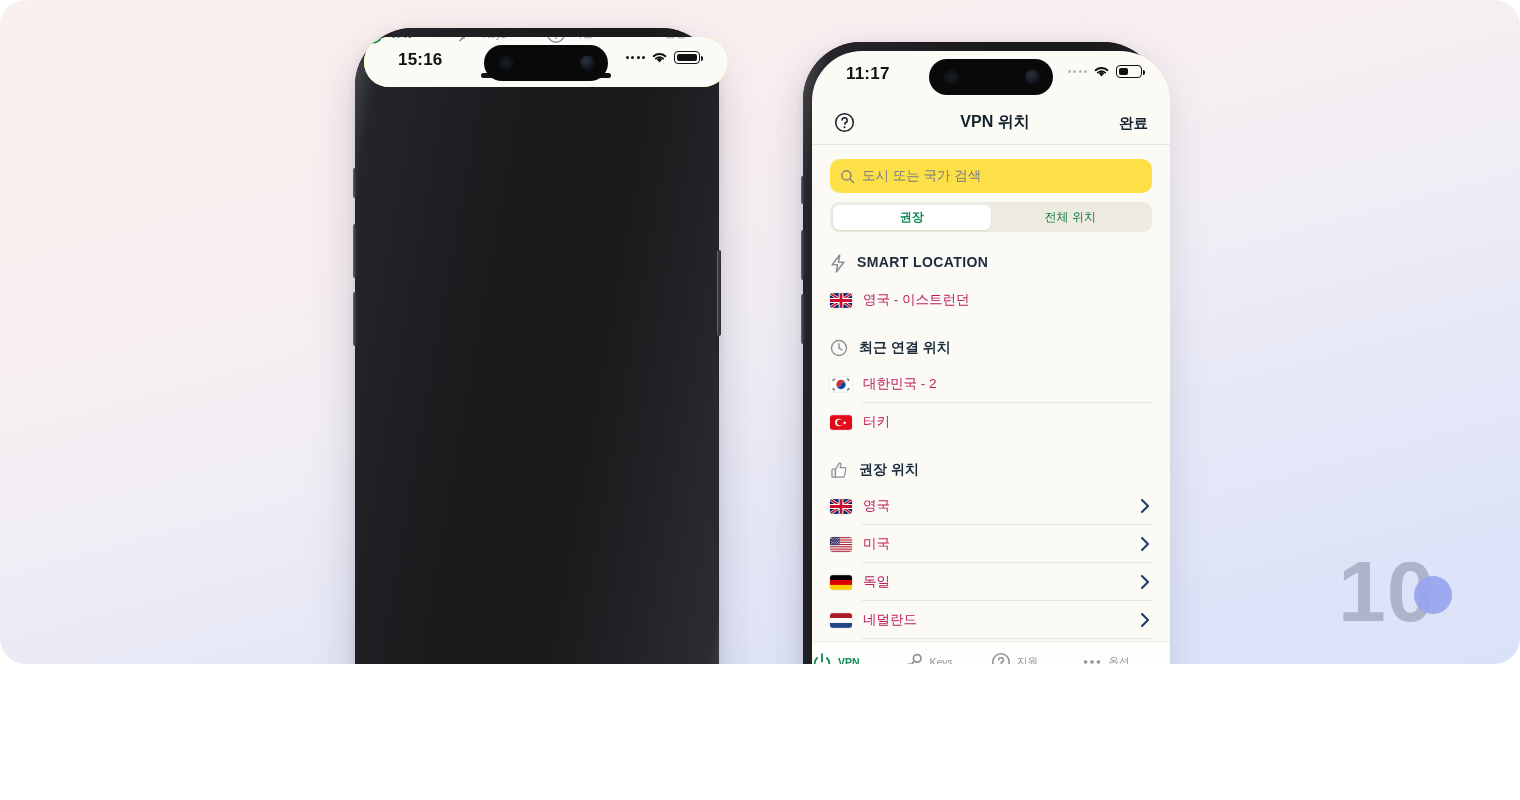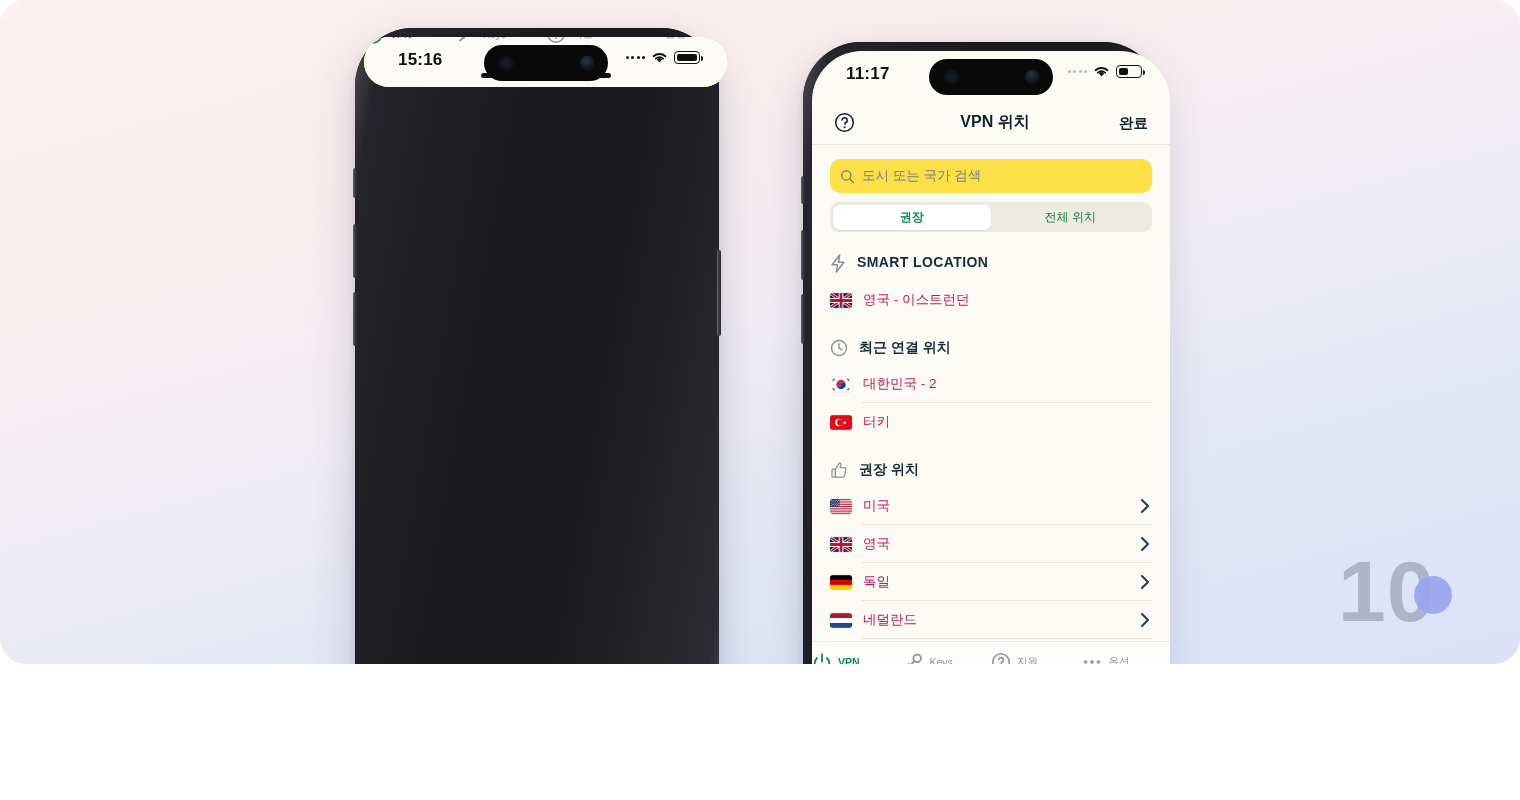--- a/index.html
+++ b/index.html
@@ -328,20 +328,38 @@
           </div>
           <div class="gap"></div>
           <div class="sechead">
             <span>
               <svg width="18" height="18" viewBox="0 0 20 20">
                 <path d="M6 18 V9 L10.6 2 Q12.4 2 12 4.2 L11.3 7.4 H16.4 Q18 7.4 17.6 9 L16.4 15.8 Q16.1 18 14.2 18 Z" fill="none" stroke="#8d939a" stroke-width="1.4" stroke-linejoin="round"></path>
                 <rect x="2.2" y="9" width="3.8" height="9" rx="1" fill="none" stroke="#8d939a" stroke-width="1.4"></rect>
               </svg>
             </span>
             <span class="st">권장 위치</span>
+          </div>
+          <div class="li">
+            <span class="flag">
+              <svg width="22" height="15" viewBox="0 0 30 20">
+                <rect width="30" height="20" fill="#012169"></rect>
+                <path d="M0 0 L30 20 M30 0 L0 20" stroke="#fff" stroke-width="4"></path>
+                <path d="M0 0 L30 20 M30 0 L0 20" stroke="#C8102E" stroke-width="2.2"></path>
+                <path d="M15 0 V20 M0 10 H30" stroke="#fff" stroke-width="6.5"></path>
+                <path d="M15 0 V20 M0 10 H30" stroke="#C8102E" stroke-width="3.8"></path>
+              </svg>
+            </span>
+            <span class="nm">영국</span>
+            <span class="chev">
+              <svg width="10" height="16" viewBox="0 0 10 16">
+                <path d="M2 2 L8 8 L2 14" fill="none" stroke="#1b3a63" stroke-width="2" stroke-linecap="round" stroke-linejoin="round"></path>
+              </svg>
+            </span>
+            <span class="sep"></span>
           </div>
           <div class="li">
             <span class="flag">
               <svg width="22" height="15" viewBox="0 0 30 20">
                 <rect width="30" height="20" fill="#fff"></rect>
                 <g fill="#B22234">
                   <rect y="0" width="30" height="1.55"></rect>
                   <rect y="3.1" width="30" height="1.55"></rect>
                   <rect y="6.2" width="30" height="1.55"></rect>
                   <rect y="9.3" width="30" height="1.55"></rect>
@@ -376,38 +394,20 @@
             <span class="chev">
               <svg width="10" height="16" viewBox="0 0 10 16">
                 <path d="M2 2 L8 8 L2 14" fill="none" stroke="#1b3a63" stroke-width="2" stroke-linecap="round" stroke-linejoin="round"></path>
               </svg>
             </span>
             <span class="sep"></span>
           </div>
           <div class="li">
             <span class="flag">
               <svg width="22" height="15" viewBox="0 0 30 20">
-                <rect width="30" height="20" fill="#012169"></rect>
-                <path d="M0 0 L30 20 M30 0 L0 20" stroke="#fff" stroke-width="4"></path>
-                <path d="M0 0 L30 20 M30 0 L0 20" stroke="#C8102E" stroke-width="2.2"></path>
-                <path d="M15 0 V20 M0 10 H30" stroke="#fff" stroke-width="6.5"></path>
-                <path d="M15 0 V20 M0 10 H30" stroke="#C8102E" stroke-width="3.8"></path>
-              </svg>
-            </span>
-            <span class="nm">영국</span>
-            <span class="chev">
-              <svg width="10" height="16" viewBox="0 0 10 16">
-                <path d="M2 2 L8 8 L2 14" fill="none" stroke="#1b3a63" stroke-width="2" stroke-linecap="round" stroke-linejoin="round"></path>
-              </svg>
-            </span>
-            <span class="sep"></span>
-          </div>
-          <div class="li">
-            <span class="flag">
-              <svg width="22" height="15" viewBox="0 0 30 20">
                 <rect width="30" height="6.67" fill="#000"></rect>
                 <rect y="6.67" width="30" height="6.67" fill="#DD0000"></rect>
                 <rect y="13.34" width="30" height="6.66" fill="#FFCE00"></rect>
               </svg>
             </span>
             <span class="nm">독일</span>
             <span class="chev">
               <svg width="10" height="16" viewBox="0 0 10 16">
                 <path d="M2 2 L8 8 L2 14" fill="none" stroke="#1b3a63" stroke-width="2" stroke-linecap="round" stroke-linejoin="round"></path>
               </svg>

